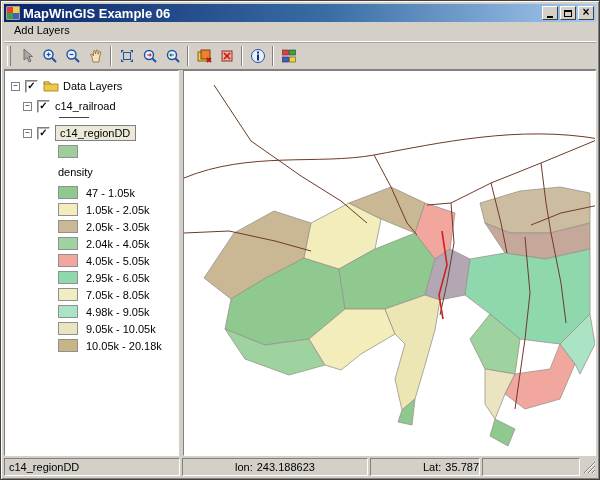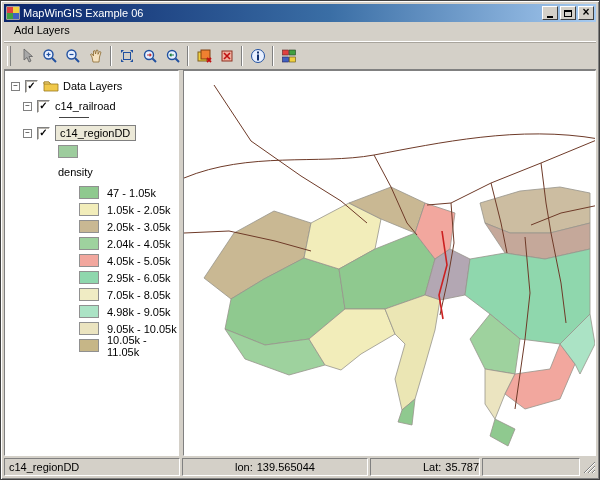--- a/index.html
+++ b/index.html
@@ -19,21 +19,21 @@
     display:flex; flex-direction:column;
   }
   
   .titlebar {
     height:18px; flex:0 0 18px;
     background:linear-gradient(90deg,#0a246a,#3a6ea5 55%,#a6caf0);
     display:flex; align-items:center;
     padding:0 2px; color:#fff;
   }
   .titlebar .app-icon { width:14px; height:14px; margin-right:3px; }
-  .titlebar .title-text { font-weight:normal; font-size:11px; flex:1; white-space:nowrap; }
+  .titlebar .title-text { font-weight:bold; font-size:13px; flex:1; white-space:nowrap; }
   .tb-btns { display:flex; gap:2px; }
   .tb-btn {
     width:16px; height:14px; background:#d4d0c8;
     border:1px solid; border-color:#fff #404040 #404040 #fff;
     display:flex; align-items:center; justify-content:center;
     font-size:9px; line-height:1; color:#000; font-weight:bold;
     cursor:default;
   }
   .glyph-min { width:6px; height:2px; background:#000; margin-top:7px; }
   .glyph-max { width:8px; height:7px; border:1px solid #000; border-top-width:2px; }
@@ -106,21 +106,21 @@
     border:1px solid #808080;
     padding:1px 5px 1px 4px;
   }
   .line-sample { margin:1px 0 6px 54px; width:30px; height:0; border-top:1px solid #444; }
   .swatch {
     width:20px; height:13px; flex:0 0 20px;
     border:1px solid #909090; margin-right:8px;
   }
   .swatch-solo { margin:3px 0 8px 53px; width:20px; height:13px; border:1px solid #909090; }
   .field-label { margin:0 0 6px 53px; }
-  .legend-row { display:flex; align-items:center; height:17px; padding-left:74px; }
+  .legend-row { display:flex; align-items:center; height:17px; padding-left:53px; }
   
   .statusbar {
     height:20px; flex:0 0 20px;
     display:flex; align-items:stretch; gap:2px;
     padding-top:2px;
   }
   .status-panel {
     border:1px solid; border-color:#808080 #fff #fff #808080;
     display:flex; align-items:center;
     padding:0 4px; white-space:nowrap; overflow:hidden;
@@ -314,21 +314,21 @@
       <div class="legend-row">
         <span class="swatch" style="background-color: rgb(171, 227, 197);"></span>
         <span>4.98k - 9.05k</span>
       </div>
       <div class="legend-row">
         <span class="swatch" style="background-color: rgb(235, 228, 192);"></span>
         <span>9.05k - 10.05k</span>
       </div>
       <div class="legend-row">
         <span class="swatch" style="background-color: rgb(198, 182, 135);"></span>
-        <span>10.05k - 11.05k</span>
+        <span>10.05k - 20.18k</span>
       </div>
     </div>
 
     <div class="splitter"></div>
 
     <div class="map-area">
       <svg width="415" height="386" viewBox="0 0 415 386">
         <g transform="translate(5,12)" stroke="#97948c" stroke-width="0.8" stroke-linejoin="round">
           <path d="M15,195 L45,150 85,128 122,140 115,175 75,196 42,216 Z" fill="#c9b893"></path>
           <path d="M42,216 L75,196 115,175 150,186 156,226 120,256 76,262 36,246 Z" fill="#8fc98f"></path>
@@ -367,21 +367,21 @@
       </svg>
     </div>
   </div>
 
   <div class="statusbar">
     <div class="status-panel sp-layer">
       <span>c14_regionDD</span>
     </div>
     <div class="status-panel sp-lon">
       <span class="lbl">lon:</span>
-      <span>139.565044</span>
+      <span>243.188623</span>
     </div>
     <div class="status-panel sp-lat">
       <span class="lbl">Lat:</span>
       <span>35.787028</span>
     </div>
     <div class="status-panel sp-fill"></div>
     <div class="resize-grip">
       <svg width="14" height="16" viewBox="0 0 14 16">
         <line x1="2" y1="15" x2="13" y2="4" stroke="#808080"></line>
         <line x1="6" y1="15" x2="13" y2="8" stroke="#808080"></line>

